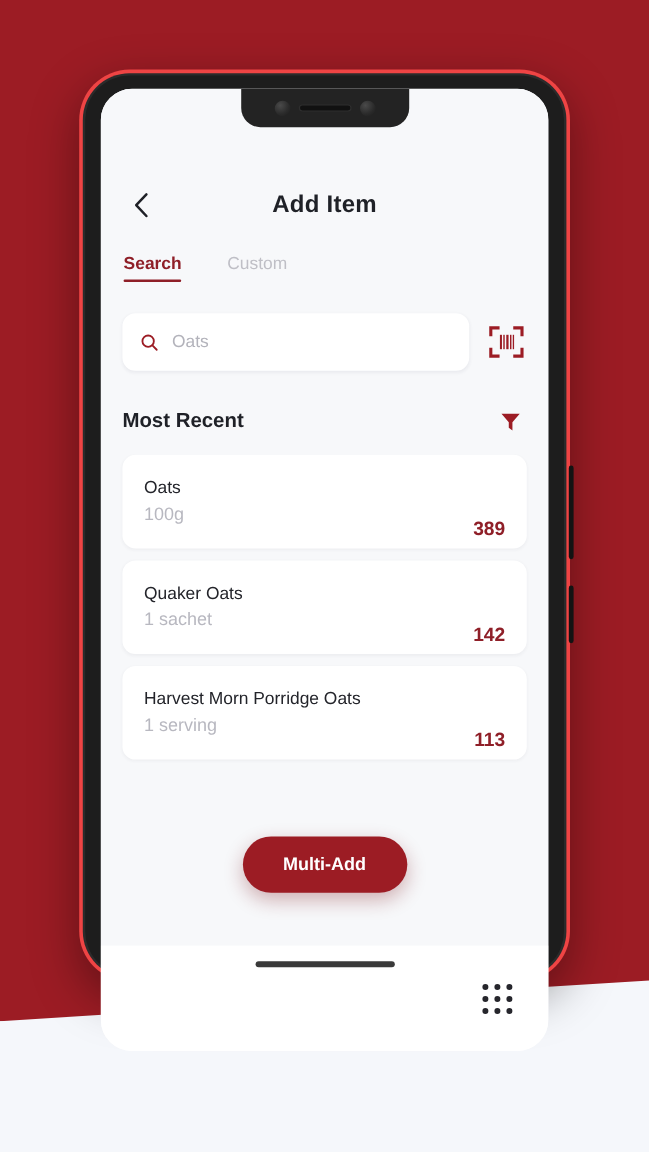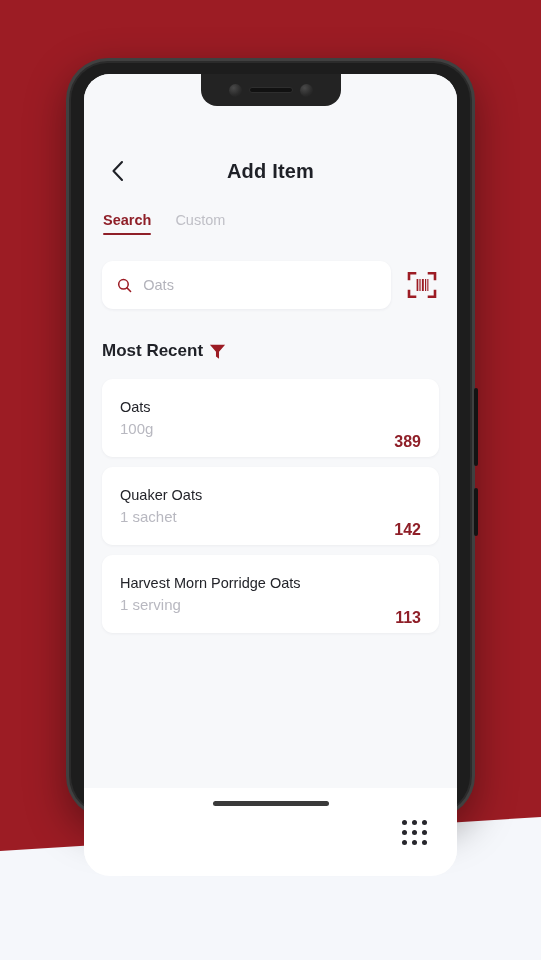--- a/index.html
+++ b/index.html
@@ -31,21 +31,21 @@
     clip-path: polygon(0 0, 541px 0, 541px 817px, 0 851px);
   }
 
   
   #phone {
     position: absolute;
     left: 66px;
     top: 58px;
     width: 409px;
     height: 760px;
-    background: #404040;
+    background: #ef4444;
     border-radius: 42px;
     box-shadow: 0 14px 40px rgba(0,0,0,.38);
   }
   #phone-inner-bevel {
     position: absolute;
     inset: 3px;
     border-radius: 39px;
     background: #2b2b2b;
   }
   #phone-body {
@@ -150,21 +150,21 @@
     font-size: 20px;
     font-weight: bold;
     color: #1F2127;
     letter-spacing: .2px;
     pointer-events: none;
   }
 
   
   #tabs {
     display: flex;
-    gap: 24px;
+    gap: 38px;
     margin-top: 12px;
     padding-left: 1px;
   }
   .tab {
     font-size: 14.5px;
     padding-bottom: 7px;
     cursor: pointer;
     color: #BFBFC6;
     position: relative;
   }
@@ -212,20 +212,21 @@
   #scan-button {
     width: 34px; height: 34px;
     display: flex; align-items: center; justify-content: center;
     cursor: pointer;
   }
 
   
   #section-row {
     display: flex;
     align-items: center;
+    justify-content: space-between;
     margin-top: 28px;
     margin-bottom: 14px;
   }
   #section-title {
     font-size: 17px;
     font-weight: bold;
     color: #1F2127;
   }
   #filter-button {
     width: 28px; height: 28px;
@@ -414,20 +415,21 @@
             <div class="food-texts">
               <div class="food-name">Harvest Morn Porridge Oats</div>
               <div class="food-portion">1 serving</div>
             </div>
             <div class="food-kcal">113</div>
           </div>
 
 
         </div>
 
+        <button id="multi-add-button">Multi-Add</button>
 
       </div>
 
       <div id="bottom-bar">
         <div id="grid-button">
           <span></span>
           <span></span>
           <span></span>
           <span></span>
           <span></span>

